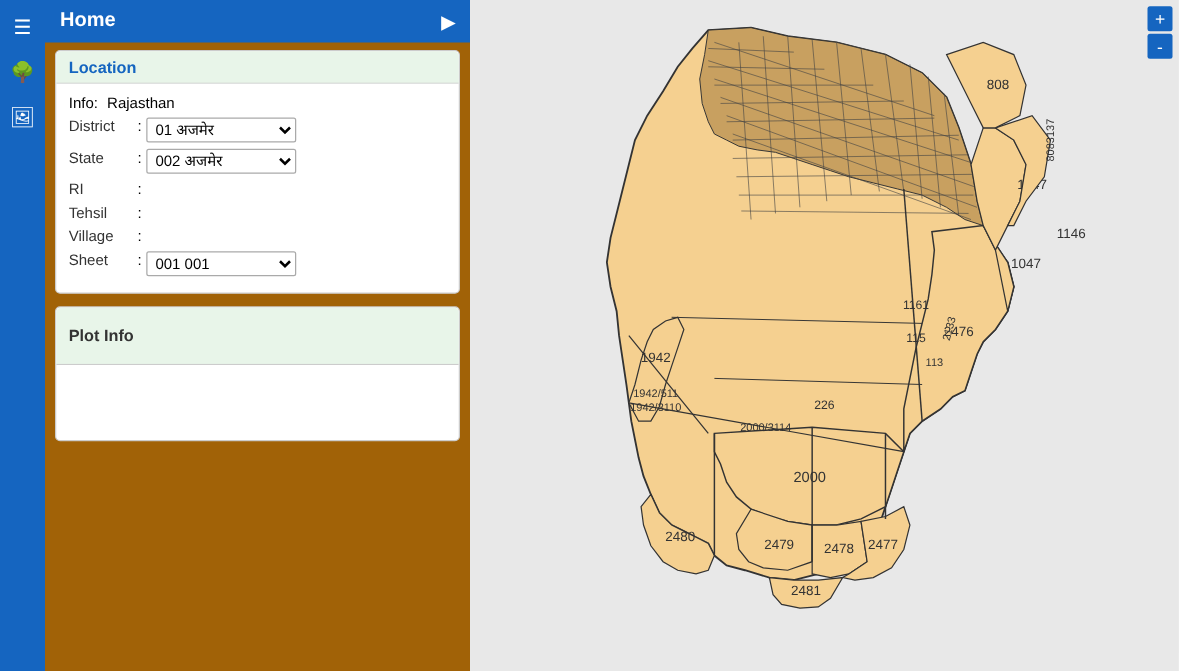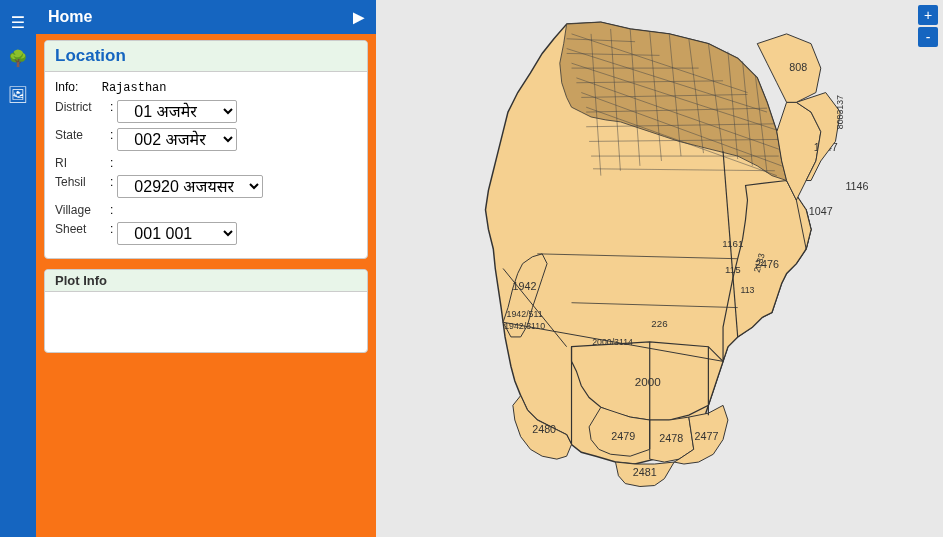--- a/index.html
+++ b/index.html
@@ -18,21 +18,21 @@
     }
     .sidebar-icon {
       width: 28px; height: 28px;
       display: flex; align-items: center; justify-content: center;
       color: white; font-size: 16px; cursor: pointer; border-radius: 3px;
     }
 
     
     #main-panel {
       width: 340px;
-      background: #f97316;
+      background: #a16207;
       flex-shrink: 0;
       display: flex;
       flex-direction: column;
     }
 
     
     #header-bar {
       background: #1565c0;
       color: white;
       font-size: 16px;
@@ -60,52 +60,52 @@
       margin-bottom: 10px;
       background: #fff;
     }
     .section-header {
       background: #e8f5e9;
       padding: 5px 10px;
       font-weight: bold;
       color: #1565c0;
       border-bottom: 1px solid #ccc;
       border-radius: 4px 4px 0 0;
-      font-size: 17px;
+      font-size: 13px;
     }
     .section-body {
       padding: 8px 10px;
     }
     .field-row {
       display: flex;
       align-items: flex-start;
       margin-bottom: 5px;
       font-size: 12px;
     }
     .field-label {
       min-width: 55px;
       color: #333;
     }
     .field-row select {
-      font-size: 16px;
-      padding: 1px 12px;
+      font-size: 12px;
+      padding: 1px 2px;
       border: 1px solid #aaa;
       border-radius: 2px;
       background: white;
       min-width: 120px;
     }
     .state-row {
       font-size: 12px;
       margin-bottom: 5px;
     }
 
     
     .plot-section-header {
       background: #e8f5e9;
-      padding: 3px 10px;
+      padding: 15px 10px;
       font-weight: bold;
       color: #333;
       border-bottom: 1px solid #ccc;
       border-radius: 4px 4px 0 0;
       font-size: 13px;
     }
     .plot-section-body {
       padding: 20px 10px;
       min-height: 60px;
     }
@@ -161,21 +161,21 @@
   <div id="panel-content">
 
     <div class="section-box">
       <div class="section-header">
         <span>Location</span>
       </div>
       <div class="section-body">
 
         <div class="state-row">
           <span>Info</span>:
-          <span style="margin-left:20px;font-family:Liberation Mono, monospace;">Rajasthan</span>
+          <span style="margin-left:4px;">Rajasthan</span>
         </div>
 
         <div class="field-row">
           <span class="field-label">District</span>
           <span style="margin-right:4px;">:</span>
           <select>
             <option>01 अजमेर</option>
           </select>
         </div>
 
@@ -188,23 +188,20 @@
         </div>
 
         <div class="field-row">
           <span class="field-label">RI</span>
           <span style="margin-right:4px;">:</span>
         </div>
 
         <div class="field-row">
           <span class="field-label">Tehsil</span>
           <span style="margin-right:4px;">:</span>
-          <select>
-            <option>02920 अजयसर</option>
-          </select>
         </div>
 
         <div class="field-row">
           <span class="field-label">Village</span>
           <span style="margin-right:4px;">:</span>
         </div>
 
         <div class="field-row">
           <span class="field-label">Sheet</span>
           <span style="margin-right:4px;">:</span>

